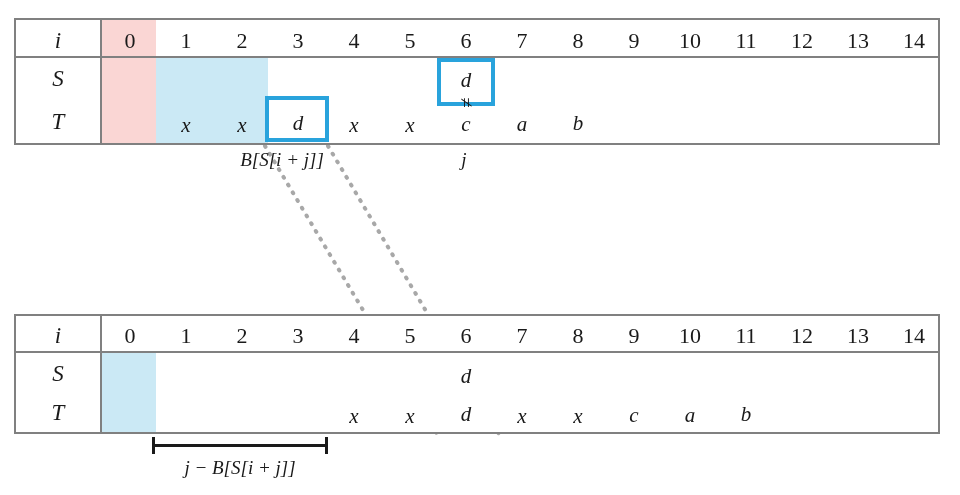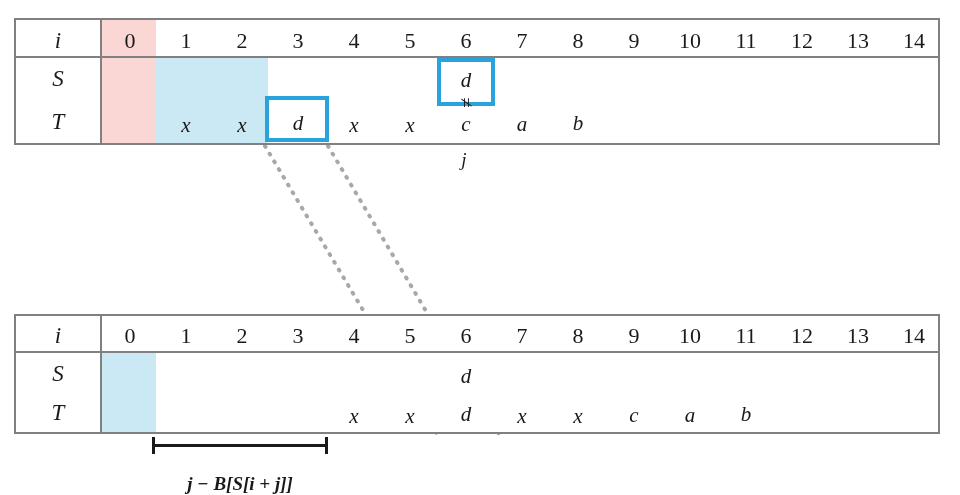--- a/index.html
+++ b/index.html
@@ -153,20 +153,21 @@
     <div class="cell" style="left:422px; top:94px; width:56px;">c</div>
     <div class="cell" style="left:478px; top:94px; width:56px;">a</div>
     <div class="cell" style="left:534px; top:93px; width:56px;">b</div>
 
     <div class="boxline" style="left:421px; top:38px; width:58px; height:48px;"></div>
     <div class="boxline" style="left:249px; top:76px; width:64px; height:46px;"></div>
 
     <div class="neq" style="left:422px; top:73px; width:56px;">≠</div>
   </div>
 
+  <div class="annot" style="left:216px; top:150px; width:132px;">B[S[i + j]]</div>
   <div class="annot" style="left:436px; top:150px; width:56px;">j</div>
 
   <div class="grid-table" style="left:14px; top:314px; width:926px; height:120px;">
 
     <div class="hl" style="left:84px; top:36px; width:56px; height:80px; background:#cbe9f5;"></div>
 
     <div class="grid-header-rule" style="top:35px;"></div>
     <div class="grid-label-rule" style="left:84px;"></div>
 
     <div class="rowlabel" style="left:0px; top:8px; width:84px;">i</div>
@@ -198,15 +199,15 @@
     <div class="cell" style="left:534px; top:90px; width:56px;">x</div>
     <div class="cell" style="left:590px; top:89px; width:56px;">c</div>
     <div class="cell" style="left:646px; top:89px; width:56px;">a</div>
     <div class="cell" style="left:702px; top:88px; width:56px;">b</div>
   </div>
 
   <div class="bracket-bar" style="left:152px; top:444px; width:176px;"></div>
   <div class="bracket-cap" style="left:152px; top:437px; height:17px;"></div>
   <div class="bracket-cap" style="left:325px; top:437px; height:17px;"></div>
 
-  <div class="annot" style="left:150px; top:474px; width:180px;font-weight:bold;">j − B[S[i + j]]</div>
+  <div class="annot" style="left:150px; top:458px; width:180px;">j − B[S[i + j]]</div>
 
 </div>
 
 </body></html>

